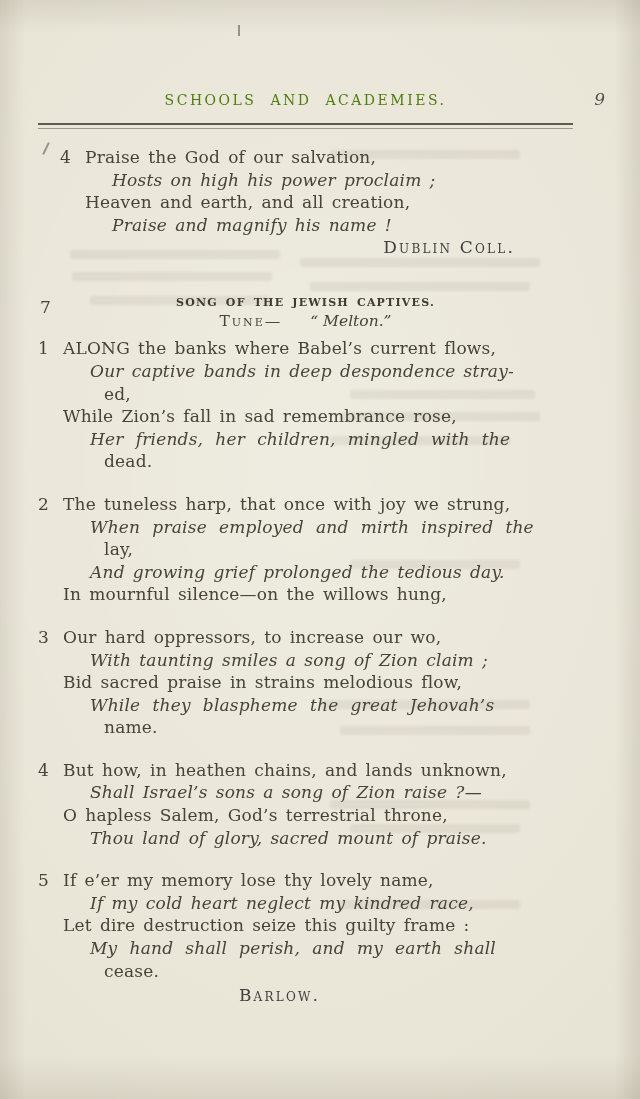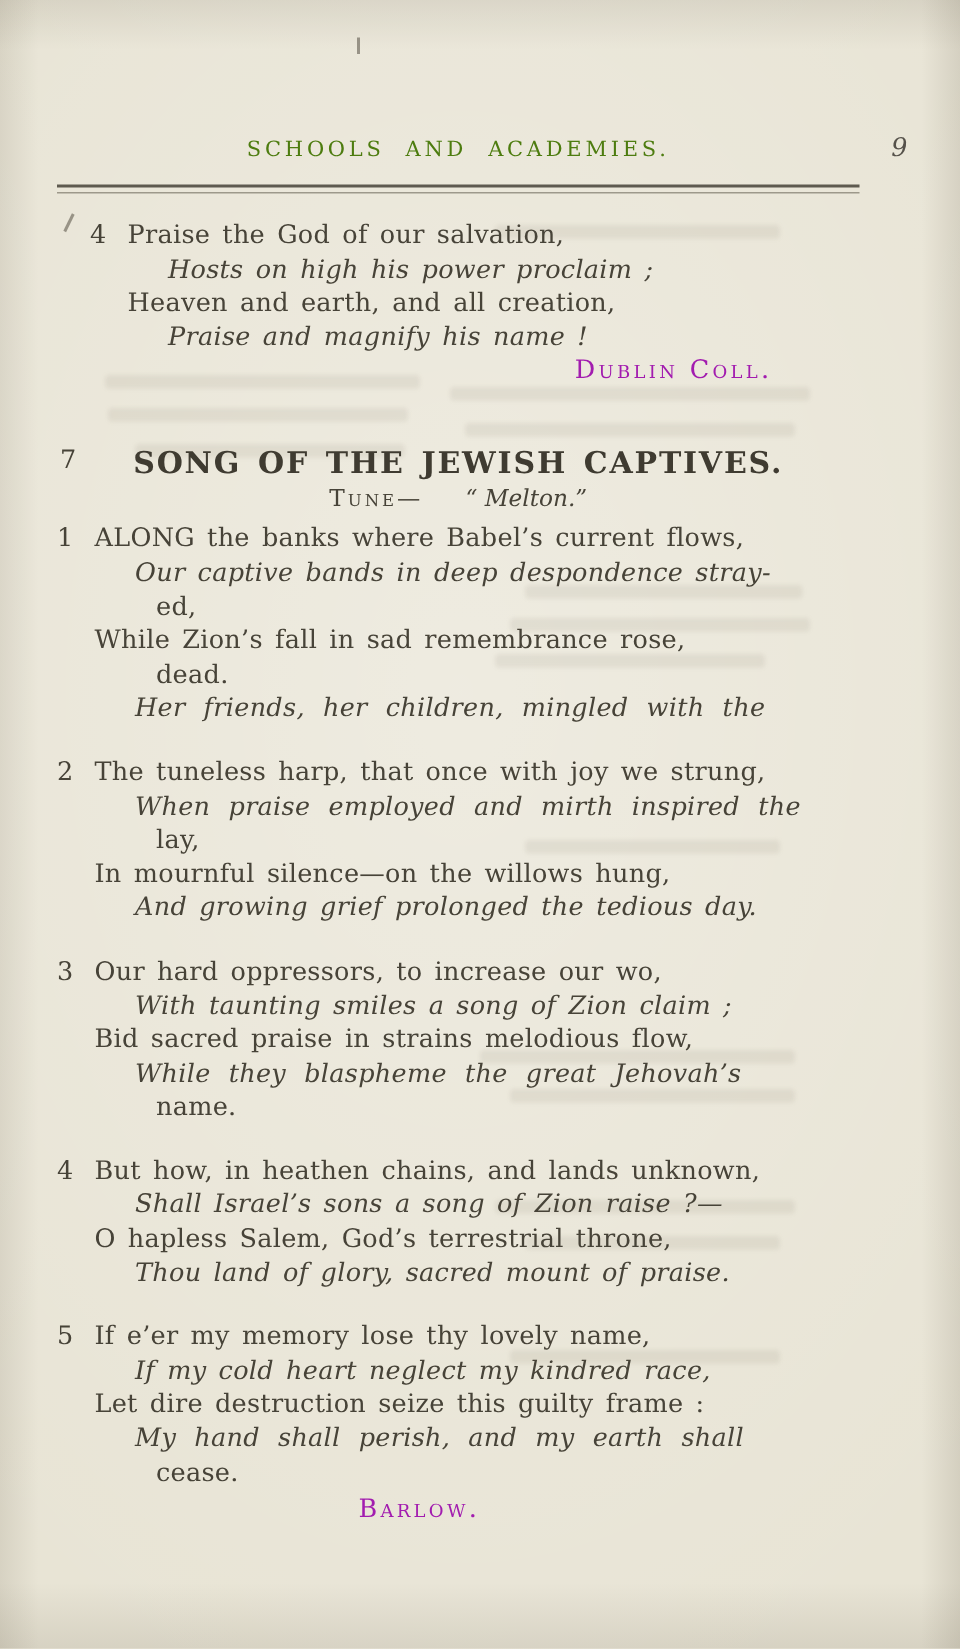--- a/index.html
+++ b/index.html
@@ -21,27 +21,27 @@
 
   .rule{margin-top:9px;height:3px;border-top:2px solid rgba(70,66,56,0.85);border-bottom:1px solid rgba(95,90,76,0.55);}
 
   .verse{position:relative;padding-left:25px;font-size:17px;line-height:22.6px;letter-spacing:0.2px;word-spacing:2.5px;}
   .vnum{position:absolute;left:0;}
   .line.i1{margin-left:27px;font-style:italic;}
   .line.i2{margin-left:41px;}
   .line.wide{word-spacing:6.5px;}
 
   .closing-block{margin-top:17px;padding-left:22px;}
-  .attribution{font-variant:small-caps;letter-spacing:2.2px;font-size:17px;text-align:right;color:#a21caf;}
+  .attribution{font-variant:small-caps;letter-spacing:2.2px;font-size:17px;text-align:right;color:#404040;}
   .closing-attr{margin-top:1px;padding-right:58px;}
   .hymn-attr{margin-top:3px;padding-right:52px;text-align:center;}
 
   .title-row{position:relative;margin-top:39px;}
   .hymn-number{position:absolute;left:2px;top:1px;font-size:17px;}
-  .hymn-title{display:block;text-align:center;font-size:20px;font-weight:bold;letter-spacing:1.2px;word-spacing:3px;color:#3f3b31;}
+  .hymn-title{display:block;text-align:center;font-size:11px;font-weight:bold;letter-spacing:1.2px;word-spacing:3px;color:#3f3b31;}
 
   .tune-line{text-align:center;margin-top:3px;font-size:15.5px;}
   .tune-label{font-variant:small-caps;letter-spacing:2px;}
   .tune-name{font-style:italic;margin-left:28px;}
 
   #verses .verse{margin-top:20px;}
   #verses .verse:first-child{margin-top:7px;}
 
   .ghost{position:absolute;height:9px;background:rgba(115,105,85,0.10);filter:blur(1.3px);border-radius:3px;pointer-events:none;}
   .speck{position:absolute;background:rgba(70,64,52,0.5);pointer-events:none;}
@@ -96,29 +96,29 @@
   <div class="tune-line">
     <span class="tune-label">Tune—</span><span class="tune-name">“ Melton.”</span>
   </div>
 
   <div id="verses">
       <div class="verse">
         <div class="line i0"><span class="vnum">1</span>ALONG the banks where Babel’s current flows,</div>
         <div class="line i1">Our captive bands in deep despondence stray-</div>
         <div class="line i2">ed,</div>
         <div class="line i0">While Zion’s fall in sad remembrance rose,</div>
+        <div class="line i1 wide">Her friends, her children, mingled with the</div>
         <div class="line i2">dead.</div>
-        <div class="line i1 wide">Her friends, her children, mingled with the</div>
       </div>
       <div class="verse">
         <div class="line i0"><span class="vnum">2</span>The tuneless harp, that once with joy we strung,</div>
         <div class="line i1 wide">When praise employed and mirth inspired the</div>
         <div class="line i2">lay,</div>
+        <div class="line i1">And growing grief prolonged the tedious day.</div>
         <div class="line i0">In mournful silence—on the willows hung,</div>
-        <div class="line i1">And growing grief prolonged the tedious day.</div>
       </div>
       <div class="verse">
         <div class="line i0"><span class="vnum">3</span>Our hard oppressors, to increase our wo,</div>
         <div class="line i1">With taunting smiles a song of Zion claim ;</div>
         <div class="line i0">Bid sacred praise in strains melodious flow,</div>
         <div class="line i1 wide">While they blaspheme the great Jehovah’s</div>
         <div class="line i2">name.</div>
       </div>
       <div class="verse">
         <div class="line i0"><span class="vnum">4</span>But how, in heathen chains, and lands unknown,</div>

